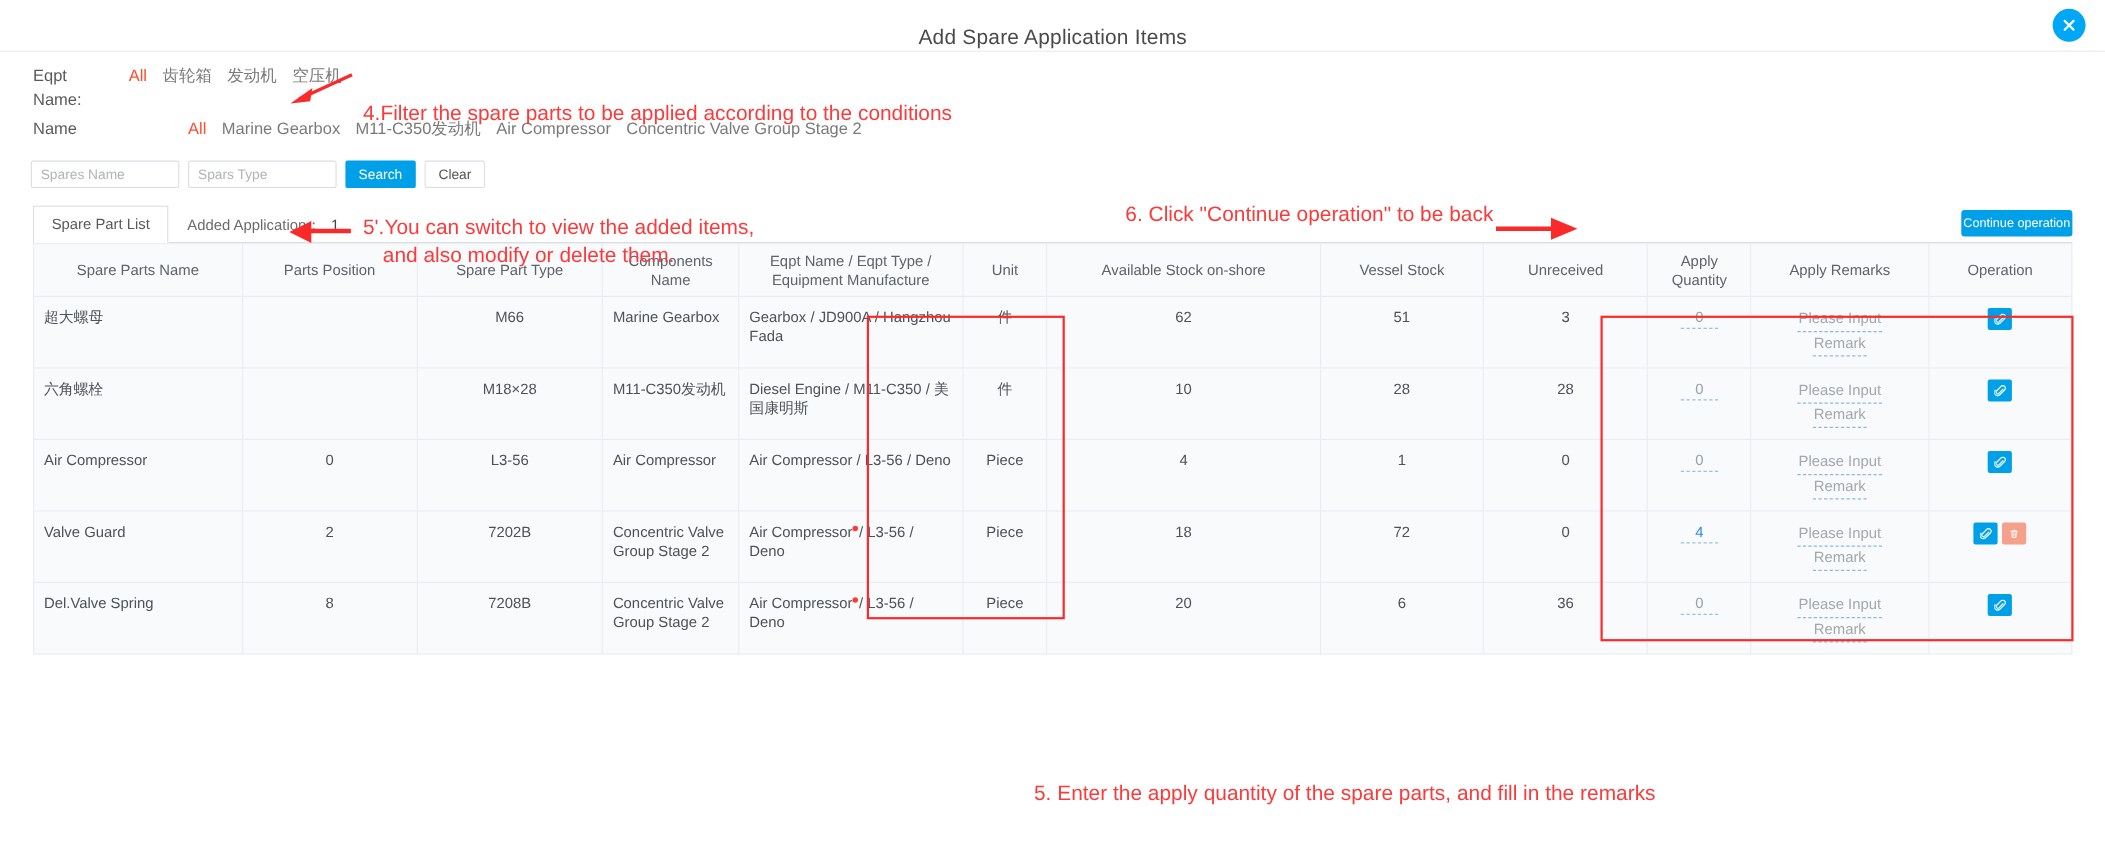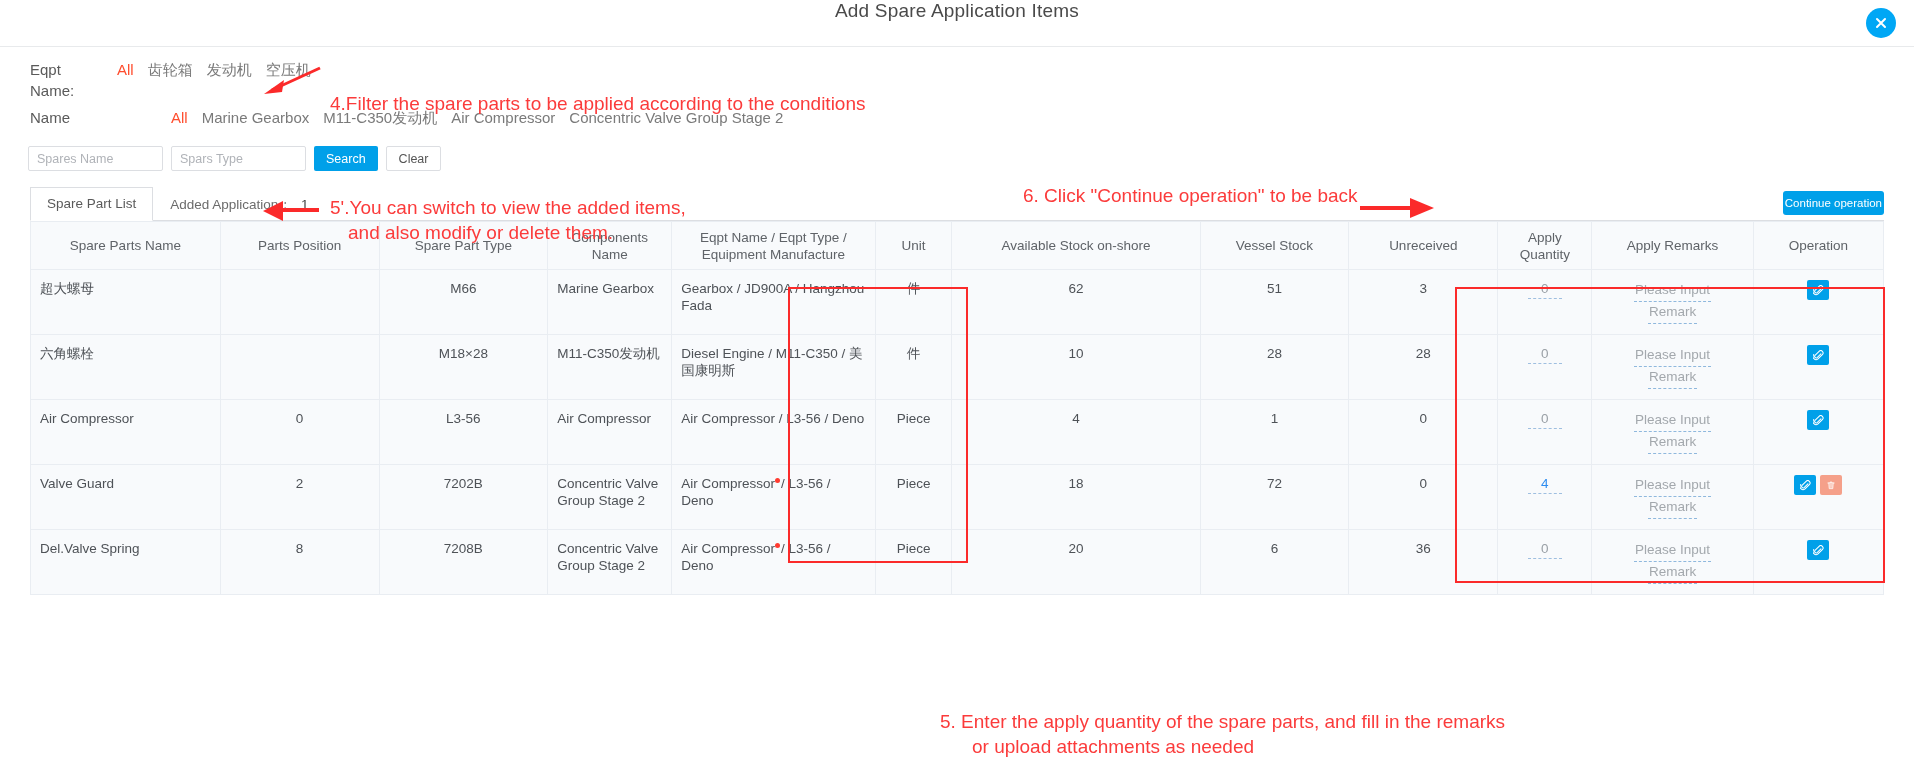--- a/index.html
+++ b/index.html
@@ -10,21 +10,21 @@
     font-family: "Liberation Sans", sans-serif;
     overflow: hidden;
   }
   #root { position: relative; width: 1914px; height: 778px; background: #fff; }
 
   
   .dlg-header {
     position: relative;
     height: 47px;
     border-bottom: 1px solid #e8eaec;
-    display: flex; align-items: flex-start; justify-content: center;
+    display: flex; align-items: flex-end; justify-content: center;
   }
   .dlg-title {
     font-size: 19px;
     color: #4a4a4a;
     letter-spacing: .2px;
   }
   .close-btn {
     position: absolute; right: 18px; top: 8px;
     width: 30px; height: 30px; border-radius: 50%;
     background: #00a7f5;
@@ -393,18 +393,17 @@
   <div class="anno" style="left:330px; top:195px;">5'.You can switch to view the added items,</div>
   <div class="anno" style="left:348px; top:220px;">and also modify or delete them.</div>
 
   <div class="anno" style="left:1023px; top:183px;">6. Click "Continue operation" to be back</div>
   <svg class="arrow" style="left:1358px; top:195px;" width="78" height="26" viewBox="0 0 78 26">
     <path d="M2 13 L58 13" stroke="#fb2a2a" stroke-width="4"></path>
     <path d="M76 13 L52 3 L52 23 Z" fill="#fb2a2a"></path>
   </svg>
 
   <div class="anno" style="left:940px; top:709px;">5. Enter the apply quantity of the spare parts, and fill in the remarks</div>
-  <div class="anno" style="left:972px; top:734px;">or upload attachments as needed</div>
 
   <div class="redbox" style="left:788px; top:287px; width:180px; height:276px;"></div>
   <div class="redbox" style="left:1455px; top:287px; width:430px; height:296px;"></div>
 
 </div>
 
 </body></html>

